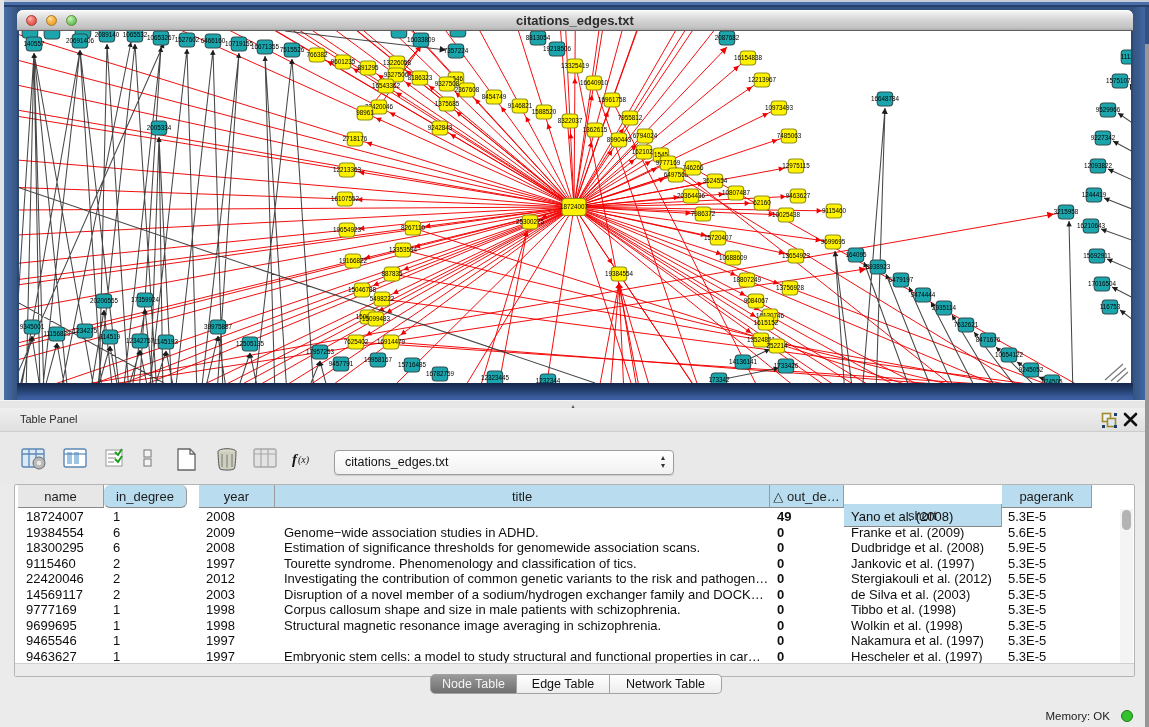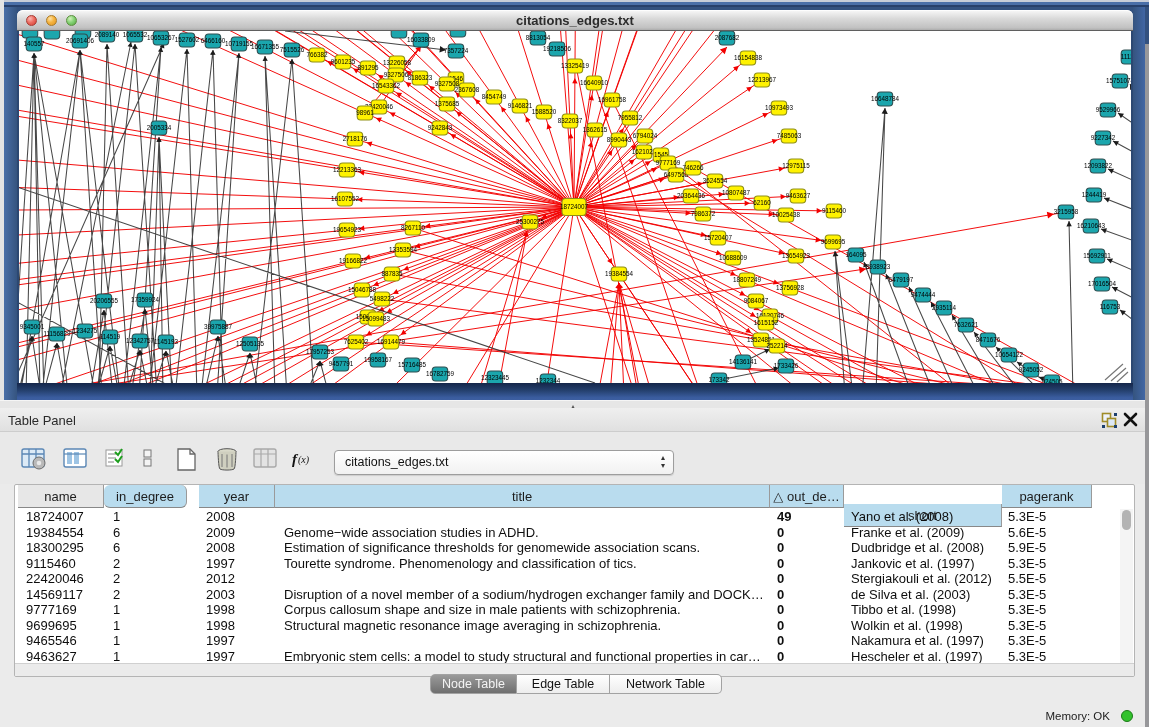--- a/index.html
+++ b/index.html
@@ -21,21 +21,21 @@
 .tl.y { left:28.5px; background:radial-gradient(circle at 35% 30%, #fbe3a9, #f6b33e 45%, #df9527); border:.5px solid #ab7a25;}
 .tl.g { left:48.5px; background:radial-gradient(circle at 35% 30%, #d3f0ba, #86d377 45%, #54a43c); border:.5px solid #5c8e3f;}
 #canvas { position:absolute; left:0; top:21px; width:1116px; height:352px; background:#fff; overflow:hidden; }
 #winshadow { position:absolute; left:17px; top:383px; width:1116px; height:17px;
   background:linear-gradient(#15264a,#25416f 45%,#3a5c9e 85%,#3d5fa1); }
 #divider { position:absolute; left:0; top:400px; width:1149px; height:8px; background:#e6e6e6;
   border-top:1px solid #f5f5f5; }
 #divider .grip { position:absolute; left:571px; top:1px; color:#555; font-size:8px; }
 #panelhdr { position:absolute; left:0; top:408px; width:1149px; height:24px;
   background:linear-gradient(#efefef,#e0e0e0); border-bottom:1px solid #cdcdcd; }
-#panelhdr .t { position:absolute; left:8px; top:5px; font-size:13px; color:#2a2a2a; }
+#panelhdr .t { position:absolute; left:20px; top:5px; font-size:11px; color:#2a2a2a; }
 #toolbar { position:absolute; left:0; top:432px; width:1149px; height:52px; background:#e9e9e9; }
 #combo { position:absolute; left:334px; top:18px; width:340px; height:25px; background:linear-gradient(#ffffff,#f1f1f1);
   border:1px solid #9d9d9d; border-radius:4px; font-size:12.5px; color:#111; line-height:23px; padding-left:10px;
   box-shadow:0 1px 1px rgba(0,0,0,.12); }
 #combo .ar { position:absolute; right:8px; top:3px; font-size:8px; color:#333; line-height:8px; text-align:center; }
 #tablewrap { position:absolute; left:14px; top:484px; width:1121px; height:193px; background:#fff;
   border:1px solid #b4b4b4; border-radius:2px; }
 #thead { position:absolute; left:0px; top:0px; width:1107px; height:23px; font-size:13px; color:#1d1d1d; }
 #thead span { position:absolute; top:0; height:23px; line-height:23px; text-align:center;
   background:#b9dcee; border-right:1px solid #9a9a9a; border-bottom:1px solid #888; }
@@ -457,20 +457,21 @@
         <span class="c3">1997</span>
         <span class="c4">Tourette syndrome. Phenomenology and classification of tics.</span>
         <span class="c5">0</span>
         <span class="c6">Jankovic et al. (1997)</span>
         <span class="c7">5.3E-5</span>
       </div>
 <div class="tr">
         <span class="c1">22420046</span>
         <span class="c2">2</span>
         <span class="c3">2012</span>
+        <span class="c4">Investigating the contribution of common genetic variants to the risk and pathogen…</span>
         <span class="c5">0</span>
         <span class="c6">Stergiakouli et al. (2012)</span>
         <span class="c7">5.5E-5</span>
       </div>
 <div class="tr">
         <span class="c1">14569117</span>
         <span class="c2">2</span>
         <span class="c3">2003</span>
         <span class="c4">Disruption of a novel member of a sodium/hydrogen exchanger family and DOCK…</span>
         <span class="c5">0</span>

